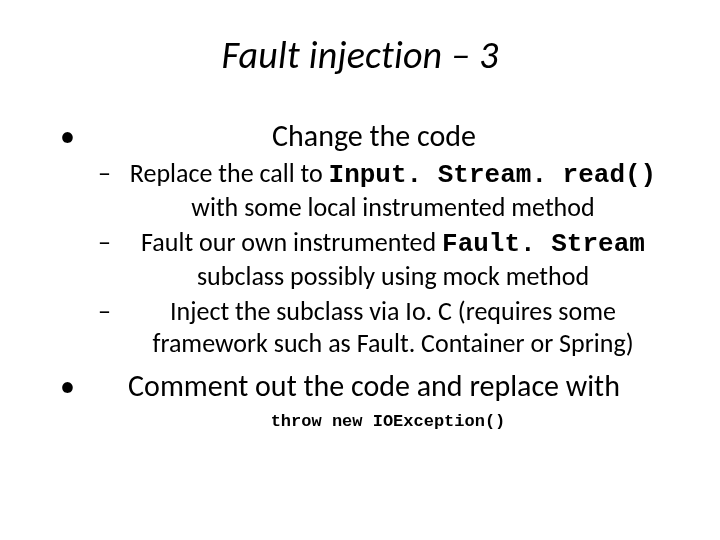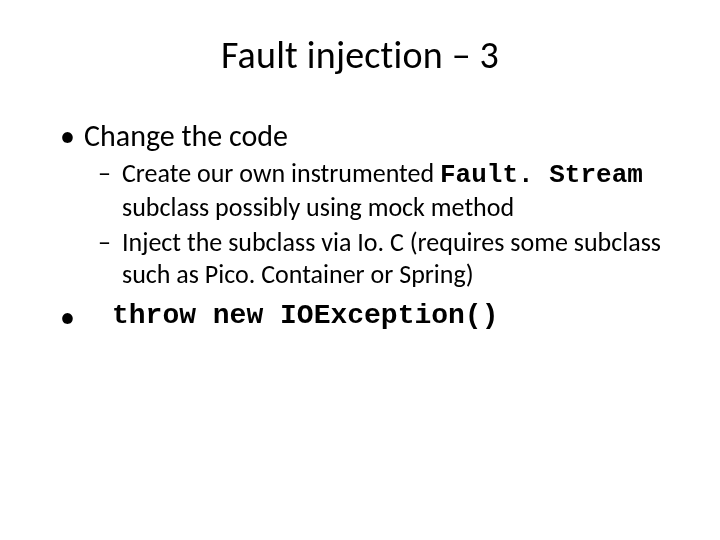--- a/index.html
+++ b/index.html
@@ -17,32 +17,34 @@
     box-sizing: border-box;
     padding: 24px 56px 24px 56px;
     position: relative;
   }
   .title {
     text-align: center;
     font-size: 38px;
     font-weight: 400;
     margin: 8px 0 40px 0;
     letter-spacing: 0.2px;
+    font-style: italic;
   }
   ul.level1 {
     list-style: none;
     padding: 0;
     margin: 0;
   }
   ul.level1 > li {
     position: relative;
     padding-left: 28px;
     font-size: 30px;
     line-height: 1.22;
     margin-bottom: 6px;
+    text-align: center;
   }
   ul.level1 > li::before {
     content: "•";
     position: absolute;
     left: 4px;
     top: 0;
     font-size: 30px;
     line-height: 1.22;
   }
   ul.level2 {
@@ -65,40 +67,44 @@
     font-size: 26px;
     line-height: 1.25;
   }
   .code {
     font-family: "Courier New", Courier, monospace;
     font-weight: bold;
   }
   .throwline {
     font-family: "Courier New", Courier, monospace;
     font-weight: bold;
-    font-size: 28px;
+    font-size: 17px;
     margin-left: 28px;
-    margin-top: 0;
+    margin-top: 8px;
   }
 </style>
 </head>
 <body>
 
 <div class="slide">
   <div class="title">Fault injection – 3</div>
 
   <ul class="level1">
     <li>
       <span>Change the code</span>
       <ul class="level2">
         <li>
-          <span>Create our own instrumented </span><span class="code">Fault. Stream</span><span> subclass possibly using mock method</span>
+          <span>Replace the call to </span><span class="code">Input. Stream. read()</span><span> with some local instrumented method</span>
         </li>
         <li>
-          <span>Inject the subclass via Io. C (requires some subclass such as Pico. Container or Spring)</span>
+          <span>Fault our own instrumented </span><span class="code">Fault. Stream</span><span> subclass possibly using mock method</span>
+        </li>
+        <li>
+          <span>Inject the subclass via Io. C (requires some framework such as Fault. Container or Spring)</span>
         </li>
       </ul>
     </li>
     <li>
+      <span>Comment out the code and replace with</span>
       <div class="throwline">throw new IOException()</div>
     </li>
   </ul>
 </div>
 
 </body></html>

